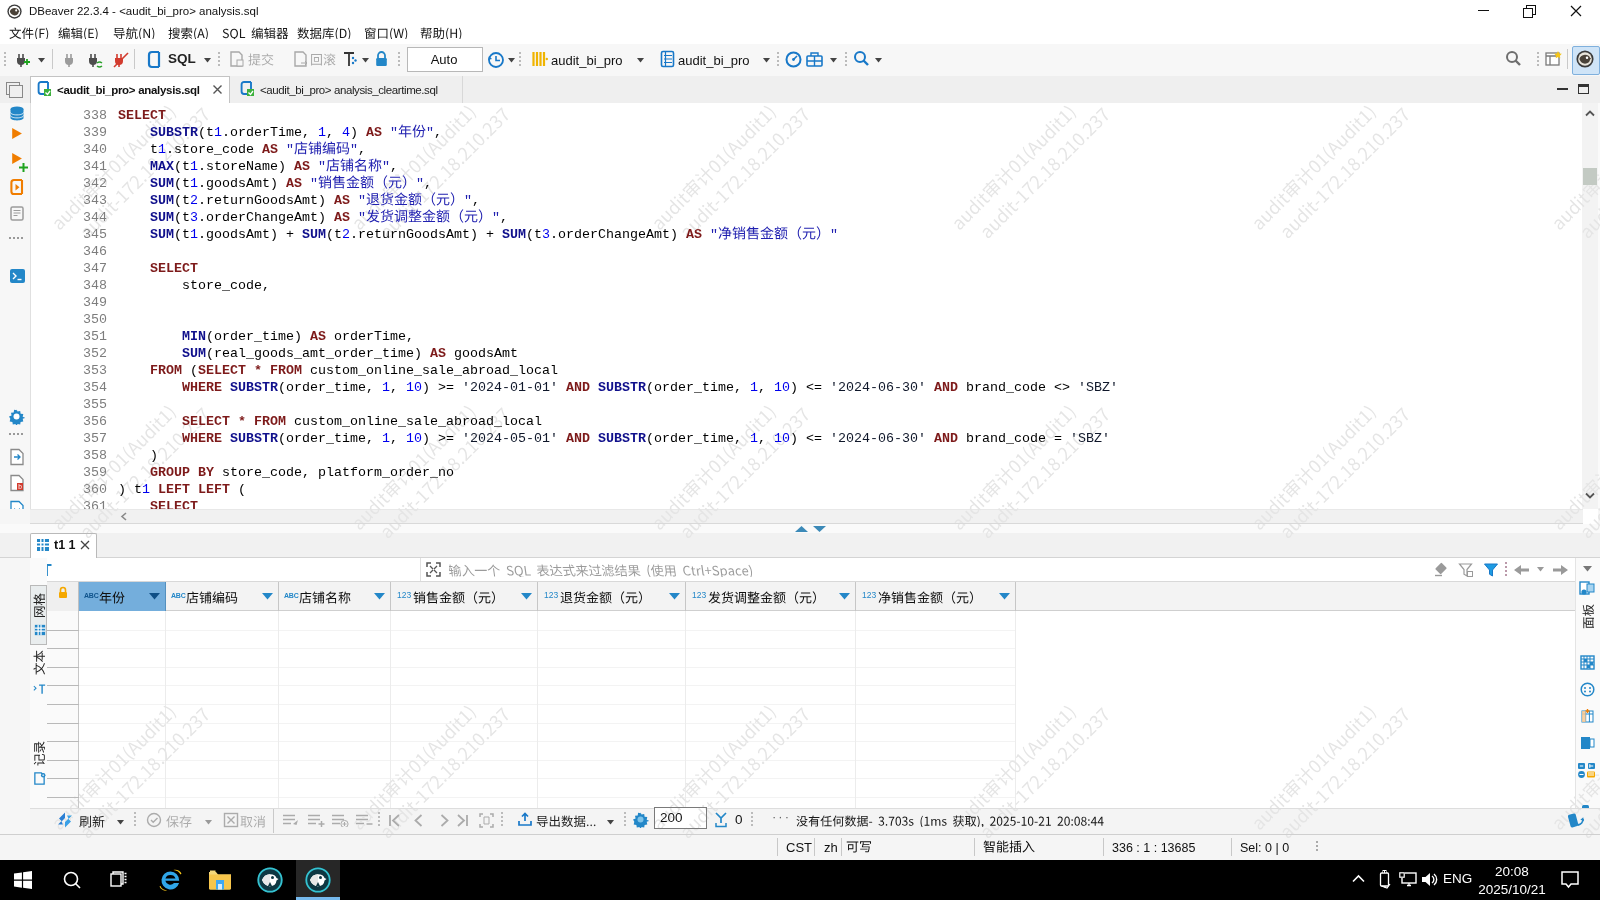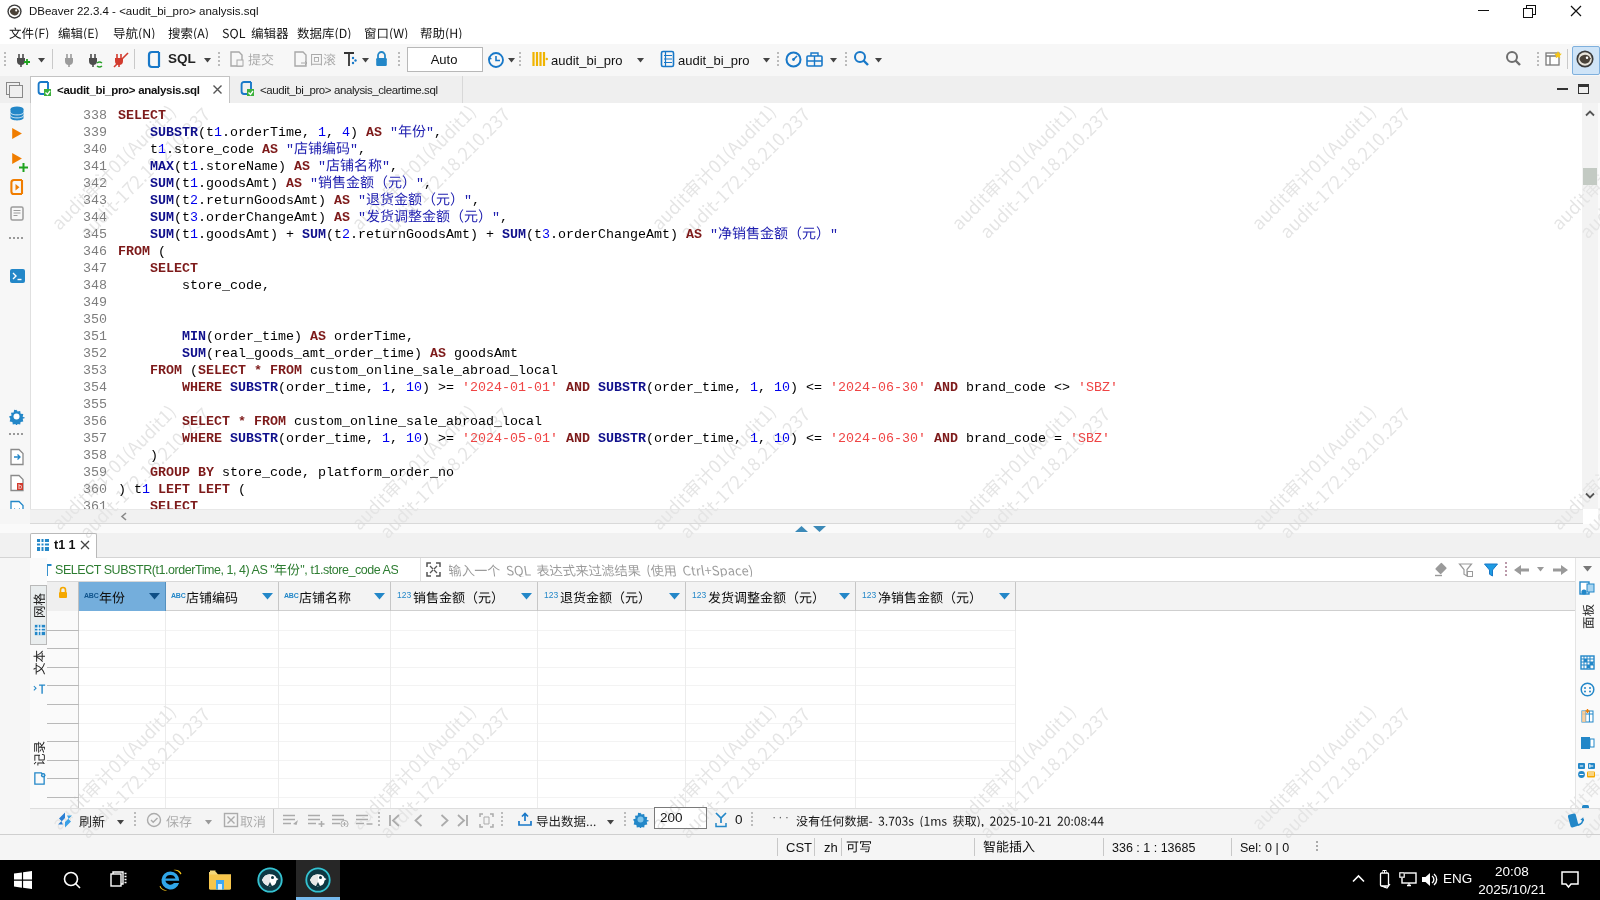--- a/index.html
+++ b/index.html
@@ -3,21 +3,21 @@
 *{margin:0;padding:0}
 html,body{width:1600px;height:900px;overflow:hidden;background:#fff}
 .abs{position:absolute}
 .lsans{font-family:Liberation Sans, sans-serif;white-space:pre}
 .code{font-family:"Liberation Mono",monospace;font-size:13.3333px;line-height:17px;white-space:pre;color:#000}
 .code span{vertical-align:top}
 .cg{display:inline-block;height:1px}
 .ck{color:#7d1a1a;font-weight:bold}
 .cf{color:#10108c;font-weight:bold}
 .cn{color:#0000ee}
-.cs{color:#ef4444}
+.cs{color:#0f172a}
 .cd{color:#2020b0}
 .wmt{width:250px;height:52px;transform:rotate(-45deg);z-index:60;pointer-events:none;mix-blend-mode:darken}
 </style></head>
 <body>
 <svg width="0" height="0" style="position:absolute">
     <defs>
       <path id="g28" d="M239 -196L295 -171C209 -29 168 141 168 311C168 480 209 649 295 792L239 818C147 668 92 507 92 311C92 114 147 -47 239 -196Z"></path>
       <path id="g29" d="M99 -196C191 -47 246 114 246 311C246 507 191 668 99 818L42 792C128 649 171 480 171 311C171 141 128 -29 42 -171Z"></path>
       <path id="g2B" d="M241 116L314 116L314 335L518 335L518 403L314 403L314 622L241 622L241 403L38 403L38 335L241 335Z"></path>
       <path id="g2C" d="M75 -190C165 -152 221 -77 221 19C221 86 192 126 144 126C107 126 75 102 75 62C75 22 106 -2 142 -2L153 -1C152 -61 115 -109 53 -136Z"></path>
@@ -604,21 +604,20 @@
         </g>
       </svg><svg style="position:absolute;left:684.0px;top:-0.3px;" width="14.0" height="14.0" viewBox="0 -880 1000 1000" fill="#2020b0" class="">
         <g transform="scale(1,-1)">
           <use href="#g5143"></use>
         </g>
       </svg><svg style="position:absolute;left:698.0px;top:-0.3px;" width="14.0" height="14.0" viewBox="0 -880 1000 1000" fill="#2020b0" class="">
         <g transform="scale(1,-1)">
           <use href="#gFF09"></use>
         </g>
       </svg></div>
-    <div class="abs code" style="left:118px;top:243px;height:17px;width:1460px"><span class="ck">FROM</span><span> (</span></div>
     <div class="abs code" style="left:118px;top:260px;height:17px;width:1460px"><span>    </span><span class="ck">SELECT</span></div>
     <div class="abs code" style="left:118px;top:277px;height:17px;width:1460px"><span>        store_code,</span></div>
     <div class="abs code" style="left:118px;top:328px;height:17px;width:1460px"><span>        </span><span class="cf">MIN</span><span>(order_time) </span><span class="ck">AS</span><span> orderTime,</span></div>
     <div class="abs code" style="left:118px;top:345px;height:17px;width:1460px"><span>        </span><span class="cf">SUM</span><span>(real_goods_amt_order_time) </span><span class="ck">AS</span><span> goodsAmt</span></div>
     <div class="abs code" style="left:118px;top:362px;height:17px;width:1460px"><span>    </span><span class="ck">FROM</span><span> (</span><span class="ck">SELECT</span><span> </span><span class="ck">*</span><span> </span><span class="ck">FROM</span><span> custom_online_sale_abroad_local</span></div>
     <div class="abs code" style="left:118px;top:379px;height:17px;width:1460px"><span>        </span><span class="ck">WHERE</span><span> </span><span class="cf">SUBSTR</span><span>(order_time, </span><span class="cn">1</span><span>, </span><span class="cn">10</span><span>) &gt;= </span><span class="cs">'2024-01-01'</span><span> </span><span class="ck">AND</span><span> </span><span class="cf">SUBSTR</span><span>(order_time, </span><span class="cn">1</span><span>, </span><span class="cn">10</span><span>) &lt;= </span><span class="cs">'2024-06-30'</span><span> </span><span class="ck">AND</span><span> brand_code &lt;&gt; </span><span class="cs">'SBZ'</span></div>
     <div class="abs code" style="left:118px;top:413px;height:17px;width:1460px"><span>        </span><span class="ck">SELECT</span><span> </span><span class="ck">*</span><span> </span><span class="ck">FROM</span><span> custom_online_sale_abroad_local</span></div>
     <div class="abs code" style="left:118px;top:430px;height:17px;width:1460px"><span>        </span><span class="ck">WHERE</span><span> </span><span class="cf">SUBSTR</span><span>(order_time, </span><span class="cn">1</span><span>, </span><span class="cn">10</span><span>) &gt;= </span><span class="cs">'2024-05-01'</span><span> </span><span class="ck">AND</span><span> </span><span class="cf">SUBSTR</span><span>(order_time, </span><span class="cn">1</span><span>, </span><span class="cn">10</span><span>) &lt;= </span><span class="cs">'2024-06-30'</span><span> </span><span class="ck">AND</span><span> brand_code = </span><span class="cs">'SBZ'</span></div>
     <div class="abs code" style="left:118px;top:447px;height:17px;width:1460px"><span>    )</span></div>
     <div class="abs code" style="left:118px;top:464px;height:17px;width:1460px"><span>    </span><span class="ck">GROUP</span><span> </span><span class="ck">BY</span><span> store_code, platform_order_no</span></div>
@@ -655,26 +654,20 @@
     </svg>
     <div class="abs lsans" style="left:54px;top:538px;font-size:12.5px;font-weight:bold;color:#111">t1 1</div>
     <svg class="abs" style="left:80px;top:540px" width="10" height="10" viewBox="0 0 10 10">
       <path d="M1 1l8 8m0-8l-8 8" stroke="#444" stroke-width="1.3"></path>
     </svg>
     <div class="abs" style="left:30px;top:558px;width:1570px;height:24px;background:#fff;border-bottom:1px solid #d8d8d8;box-sizing:border-box"></div>
     <svg class="abs" style="left:35px;top:562px" width="17" height="16" viewBox="0 0 17 16">
 <path d="M1 4l3 3-3 3" stroke="#2387c8" stroke-width="1.4" fill="none"></path>
 <path d="M7.5 3h9M12 3v11" stroke="#2387c8" stroke-width="1.8"></path>
     </svg>
-    <div class="abs lsans" style="left:55px;top:563px;width:343px;height:17px;overflow:hidden;white-space:pre;font-size:12.5px;letter-spacing:-.45px;color:#2e7d32"><span>SELECT SUBSTR(t1.orderTime, 1, 4) AS "</span><svg style="vertical-align:-1.56px" width="26.0" height="13" viewBox="0 -880 2000 1000" fill="#2e7d32">
-        <g transform="scale(1,-1)">
-          <use href="#g5E74"></use>
-          <use href="#g4EFD" x="1000"></use>
-        </g>
-      </svg><span>", t1.store_code AS</span></div>
     <div class="abs" style="left:420px;top:558px;width:1px;height:23px;background:#e0e0e0"></div>
     <svg class="abs" style="left:426px;top:562px" width="15" height="15" viewBox="0 0 15 15">
 <path d="M1 5V1h4M10 1h4v4M14 10v4h-4M5 14H1v-4" stroke="#555" stroke-width="1.5" fill="none"></path>
 <path d="M4 4l3 3M11 4L8 7M11 11L8 8M4 11l3-3" stroke="#555" stroke-width="1.3"></path>
     </svg>
     <svg style="position:absolute;left:449.0px;top:563.6px;" width="304.7" height="13.0" viewBox="0 -880 23442 1000" fill="#9b9b9b" class="">
       <g transform="scale(1,-1)">
         <g transform="skewX(-8)">
           <use href="#g8F93"></use>
           <use href="#g5165" x="1000"></use>

